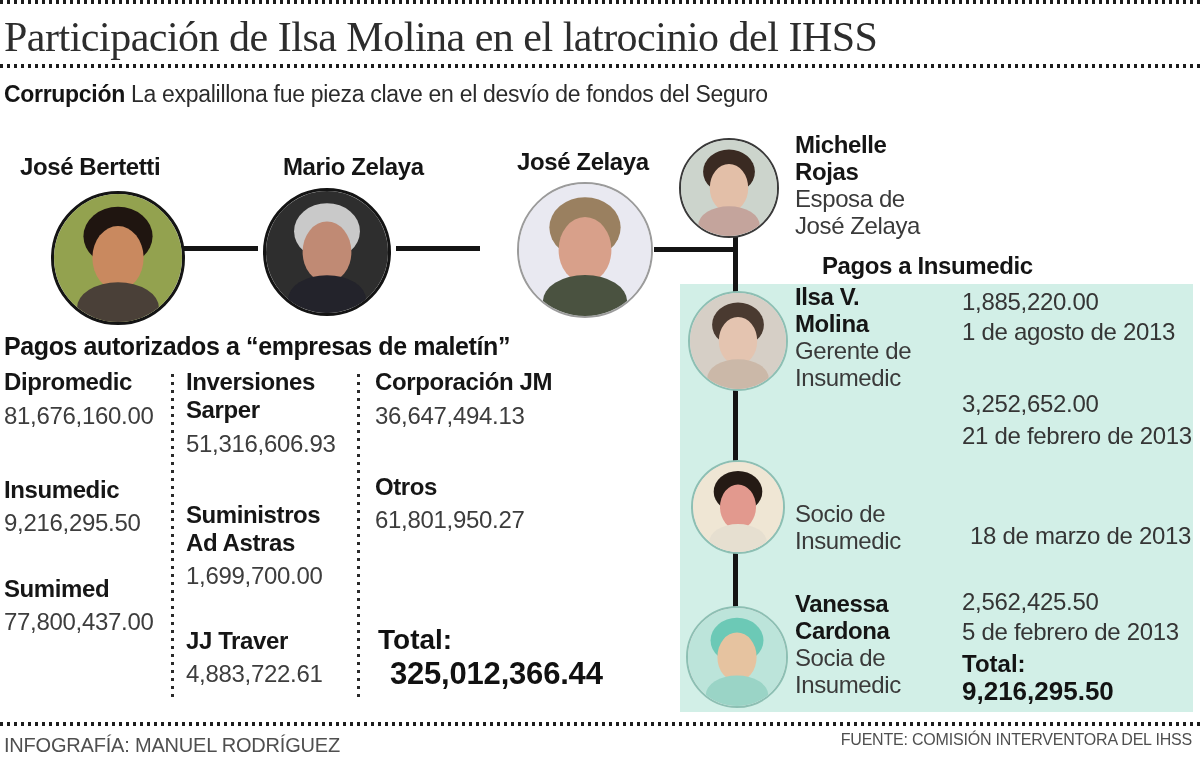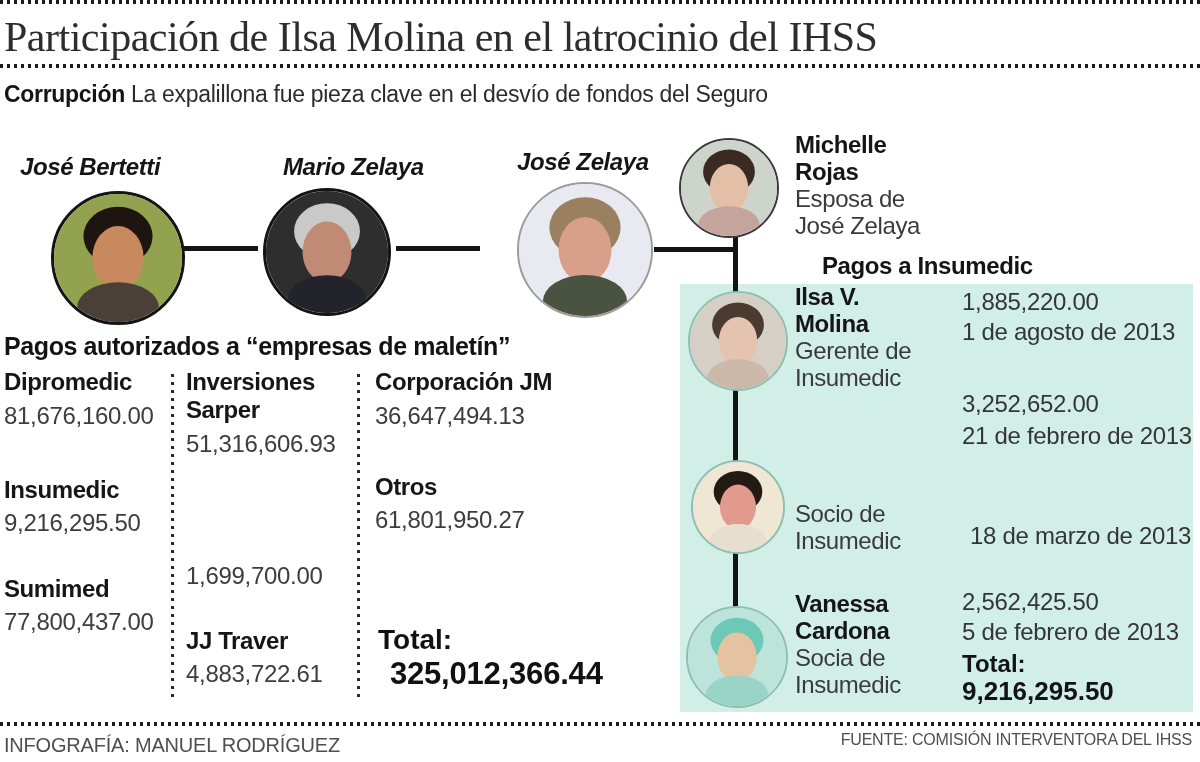--- a/index.html
+++ b/index.html
@@ -9,21 +9,21 @@
   }
   .abs{position:absolute;}
   
   .dotline-h{height:4px;background:repeating-linear-gradient(90deg,#1c1c1c 0 3px,transparent 3px 7px);}
   .dotline-v{width:3px;background:repeating-linear-gradient(180deg,#2a2a2a 0 3px,transparent 3px 8px);}
   
   .title{font-family:"Liberation Serif", serif;font-size:42px;line-height:48px;color:#2d2d2d;letter-spacing:-0.5px;white-space:nowrap;}
   .kicker{font-size:23px;letter-spacing:-0.3px;color:#2b2b2b;white-space:nowrap;}
   .kicker b{color:#141414;}
   
-  .pname{font-size:24px;font-weight:bold;letter-spacing:-0.4px;color:#151515;white-space:nowrap;font-style:italic;}
+  .pname{font-size:24px;font-weight:bold;letter-spacing:-0.4px;color:#151515;white-space:nowrap;}
   .avatar{position:absolute;border-radius:50%;overflow:hidden;background:#ddd;box-sizing:border-box;z-index:3;}
   .avatar svg{display:block;width:100%;height:100%;}
   .b-dark{border:3px solid #141414;}
   .b-mid{border:2px solid #3a3a3a;}
   .b-gray{border:2px solid #9b9b9b;}
   .b-teal{border:2px solid #8dbfb3;}
   .connector{background:#141414;z-index:2;}
   
   .panel{background:#d2efe7;z-index:1;}
   .blkname{font-size:24px;font-weight:bold;line-height:27px;letter-spacing:-0.4px;color:#151515;z-index:4;}
@@ -147,20 +147,21 @@
 
   <div class="abs lt-name" style="left:4px;top:368px;">Dipromedic</div>
   <div class="abs lt-amt" style="left:4px;top:402px;">81,676,160.00</div>
   <div class="abs lt-name" style="left:4px;top:476px;">Insumedic</div>
   <div class="abs lt-amt" style="left:4px;top:509px;">9,216,295.50</div>
   <div class="abs lt-name" style="left:4px;top:575px;">Sumimed</div>
   <div class="abs lt-amt" style="left:4px;top:608px;">77,800,437.00</div>
 
   <div class="abs lt-name" style="left:186px;top:368px;width:150px;">Inversiones Sarper</div>
   <div class="abs lt-amt" style="left:186px;top:430px;">51,316,606.93</div>
+  <div class="abs lt-name" style="left:186px;top:501px;width:150px;">Suministros Ad Astras</div>
   <div class="abs lt-amt" style="left:186px;top:562px;">1,699,700.00</div>
   <div class="abs lt-name" style="left:186px;top:627px;width:150px;">JJ Traver</div>
   <div class="abs lt-amt" style="left:186px;top:660px;">4,883,722.61</div>
 
   <div class="abs lt-name" style="left:375px;top:368px;width:250px;">Corporación JM</div>
   <div class="abs lt-amt" style="left:375px;top:402px;">36,647,494.13</div>
   <div class="abs lt-name" style="left:375px;top:473px;width:250px;">Otros</div>
   <div class="abs lt-amt" style="left:375px;top:506px;">61,801,950.27</div>
   <div class="abs lt-totlabel" style="left:378px;top:624px;">Total:</div>
   <div class="abs lt-totvalue" style="left:390px;top:656px;">325,012,366.44</div>

